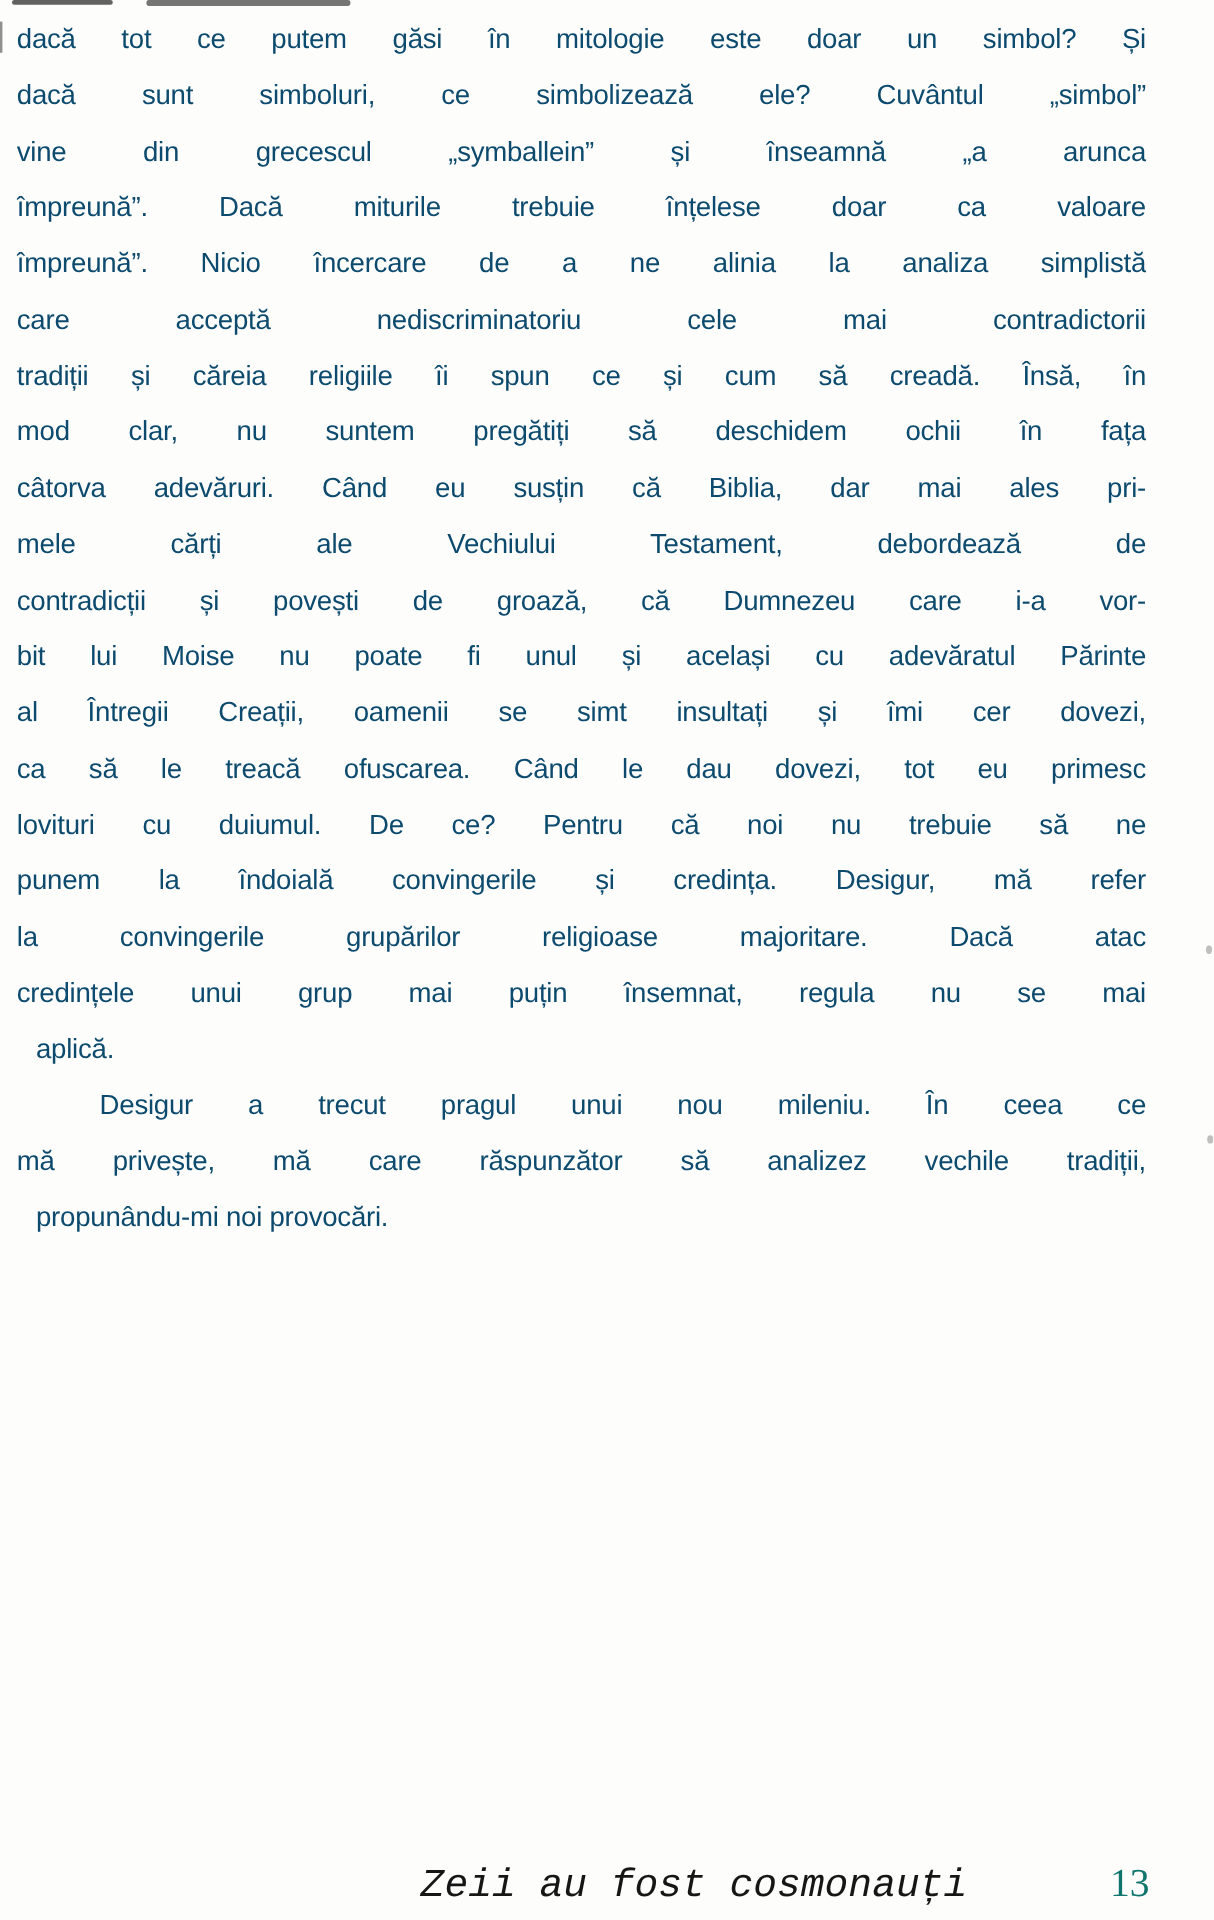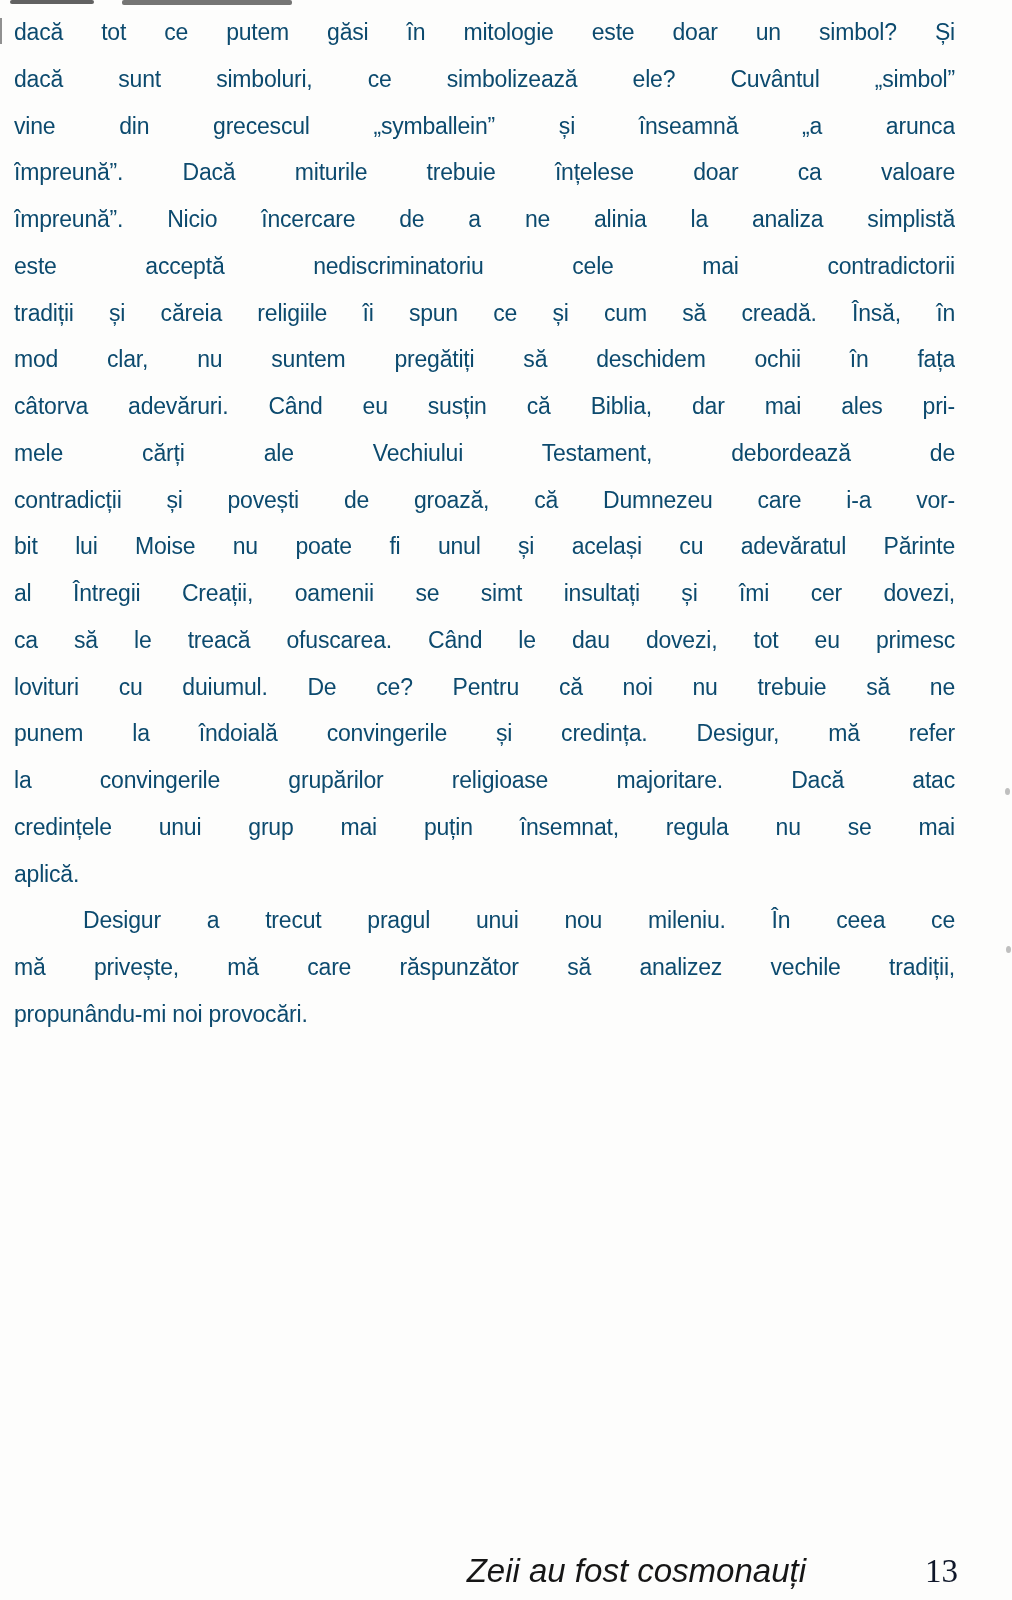--- a/index.html
+++ b/index.html
@@ -39,65 +39,66 @@
     height: 46.75px;
     overflow: hidden;
     text-align: justify;
     text-align-last: justify;
     white-space: normal;
     color: #0c4a6e;
   }
   .line.para-end {
     text-align: left;
     text-align-last: left;
+    margin-left: 16px;
   }
   .line.indent { text-indent: 69px; }
 
   
   .footer {
     position: absolute;
     left: 14px;
     top: 1552px;
     width: 944px;
     display: flex;
     align-items: baseline;
   }
   .footer-title {
     margin-left: auto;
-    font-family: Liberation Sans, sans-serif;
+    font-family: Liberation Mono, monospace;
     font-style: italic;
     font-size: 33px;
     color: #161616;
   }
   .page-num {
     width: 152px;
     text-align: right;
     font-family: "Liberation Serif", serif;
     font-size: 33px;
-    color: #0f172a;
+    color: #0f766e;
   }
 </style>
 </head>
 <body>
 
 <div class="page">
 
   <div class="artifact a1"></div>
   <div class="artifact a2"></div>
   <div class="artifact a3"></div>
   <div class="speck s1"></div>
   <div class="speck s2"></div>
 
   <main class="text-block">
     <div class="line">dacă tot ce putem găsi în mitologie este doar un simbol? Și</div>
     <div class="line">dacă sunt simboluri, ce simbolizează ele? Cuvântul „simbol”</div>
     <div class="line">vine din grecescul „symballein” și înseamnă „a arunca</div>
     <div class="line">împreună”. Dacă miturile trebuie înțelese doar ca valoare</div>
     <div class="line">împreună”. Nicio încercare de a ne alinia la analiza simplistă</div>
-    <div class="line">este acceptă nediscriminatoriu cele mai contradictorii</div>
+    <div class="line">care acceptă nediscriminatoriu cele mai contradictorii</div>
     <div class="line">tradiții și căreia religiile îi spun ce și cum să creadă. Însă, în</div>
     <div class="line">mod clar, nu suntem pregătiți să deschidem ochii în fața</div>
     <div class="line">câtorva adevăruri. Când eu susțin că Biblia, dar mai ales pri-</div>
     <div class="line">mele cărți ale Vechiului Testament, debordează de</div>
     <div class="line">contradicții și povești de groază, că Dumnezeu care i-a vor-</div>
     <div class="line">bit lui Moise nu poate fi unul și același cu adevăratul Părinte</div>
     <div class="line">al Întregii Creații, oamenii se simt insultați și îmi cer dovezi,</div>
     <div class="line">ca să le treacă ofuscarea. Când le dau dovezi, tot eu primesc</div>
     <div class="line">lovituri cu duiumul. De ce? Pentru că noi nu trebuie să ne</div>
     <div class="line">punem la îndoială convingerile și credința. Desigur, mă refer</div>

